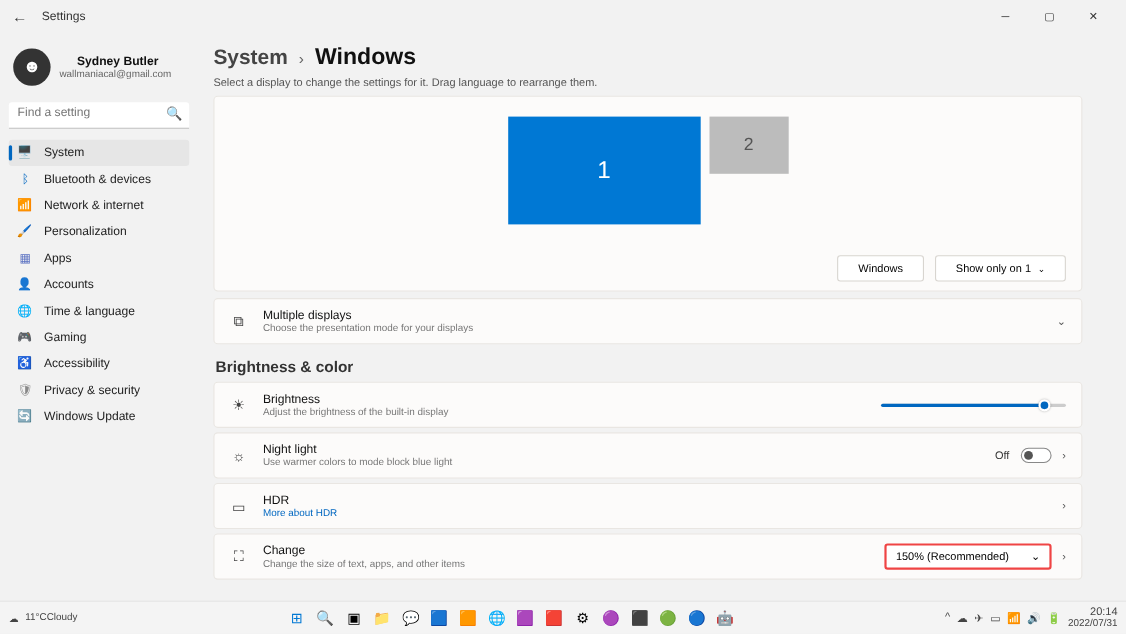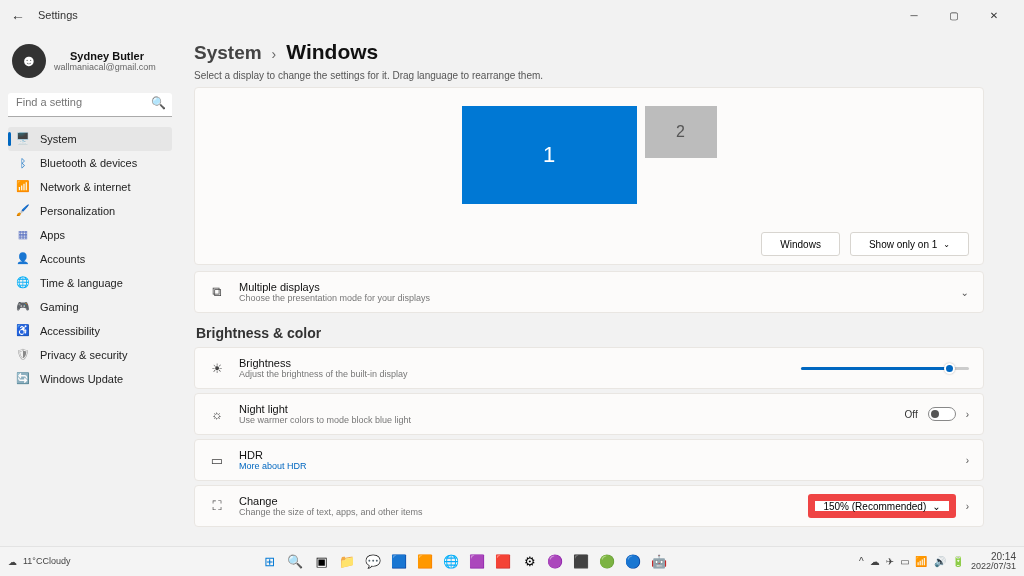--- a/index.html
+++ b/index.html
@@ -62,21 +62,21 @@
 .row .expand { font-size: 10px; color: #555; cursor: pointer; }
 
 .slider { width: 168px; height: 3px; background: #ccc; position: relative; border-radius: 2px; }
 .slider .fill { position: absolute; left: 0; top: 0; bottom: 0; width: 88%; background: #0067c0; border-radius: 2px; }
 .slider .thumb { position: absolute; left: calc(88% - 5px); top: -4px; width: 11px; height: 11px; border-radius: 50%; background: #0067c0; border: 2px solid #fff; box-shadow: 0 0 2px rgba(0,0,0,.3); }
 
 .toggle { width: 28px; height: 14px; border-radius: 7px; border: 1px solid #888; position: relative; background: #fff; }
 .toggle .knob { width: 8px; height: 8px; border-radius: 50%; background: #555; position: absolute; left: 2px; top: 2px; }
 .toggle-label { font-size: 10px; color: #333; }
 
-.dropdown { height: 24px; padding: 0 8px; border: 7px solid #ef4444; background: #fff; border-radius: 3px; font-size: 10px; display: flex; align-items: center; gap: 6px; cursor: pointer; }
+.dropdown { height: 24px; padding: 0 8px; border: 2px solid #ef4444; background: #fff; border-radius: 3px; font-size: 10px; display: flex; align-items: center; gap: 20px; cursor: pointer; }
 
 .section-title { font-size: 14px; font-weight: 600; color: #333; margin: 12px 0 6px 2px; }
 
 
 .taskbar { position: absolute; bottom: 0; left: 0; right: 0; height: 30px; background: #f4f4f4; border-top: 1px solid #e3e3e3; display: flex; align-items: center; padding: 0 8px; }
 .weather { display: flex; align-items: center; gap: 6px; font-size: 9px; color: #444; }
 .weather .w { display:flex; line-height:1; }
 .taskcenter { flex: 1; display: flex; justify-content: center; gap: 4px; }
 .taskcenter .tbicon { width: 22px; height: 22px; border-radius: 2px; display: flex; align-items: center; justify-content: center; font-size: 13px; cursor: pointer; }
 .tray { display: flex; align-items: center; gap: 6px; font-size: 10px; color: #444; }

